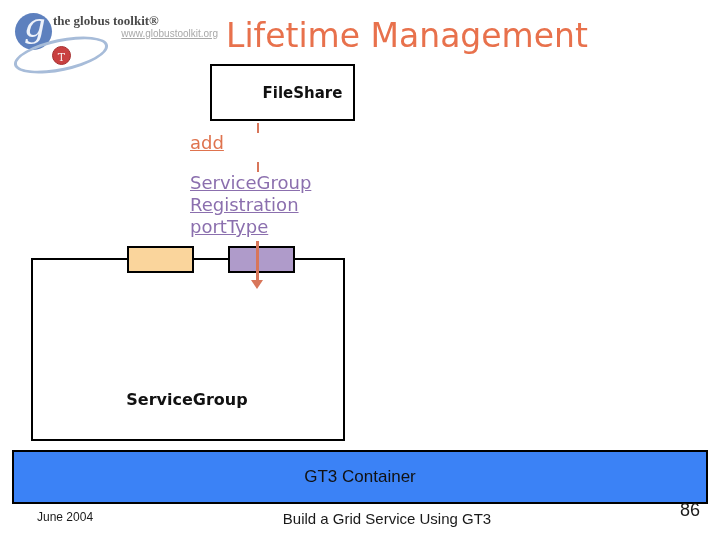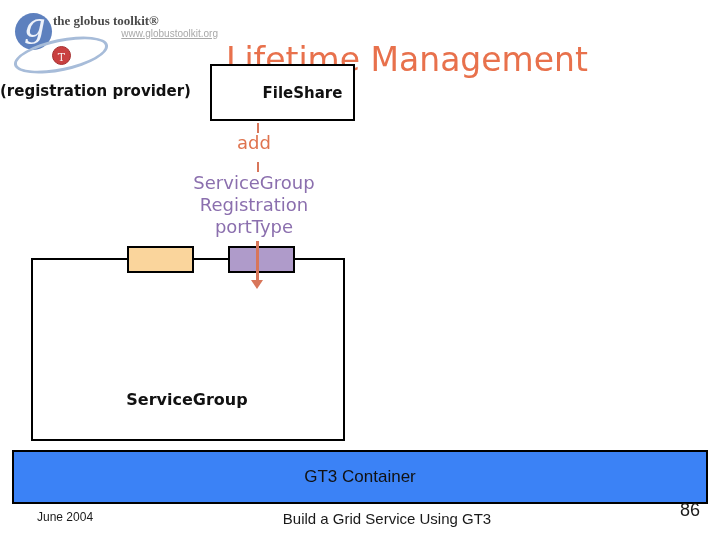--- a/index.html
+++ b/index.html
@@ -32,36 +32,36 @@
     position:absolute;left:53px;top:13px;font-family:"Liberation Serif",serif;
     font-weight:bold;font-size:13px;color:#4a4a4a;white-space:nowrap;
   }
   .logo-url{
     position:absolute;left:0;top:28px;width:218px;text-align:right;
     font-size:10px;color:#a8a8a8;white-space:nowrap;text-decoration:underline;
   }
   
   #title{
     position:absolute;left:226px;top:16px;font-family:"DejaVu Sans",sans-serif;
-    font-size:33px;color:#e8714c;white-space:nowrap;margin-top:24px;
+    font-size:33px;color:#e8714c;white-space:nowrap;
   }
   
   .provider-label{
     position:absolute;left:0px;top:82px;font-family:"DejaVu Sans",sans-serif;
     font-weight:bold;font-size:15px;color:#111;white-space:nowrap;
   }
   .fileshare-box{
     position:absolute;left:210px;top:64px;width:101px;height:53px;
     border:2px solid #000;background:#fff;display:flex;align-items:center;justify-content:center;
     font-family:"DejaVu Sans",sans-serif;font-weight:bold;font-size:15px;color:#111;padding-left:40px;
   }
   .dash{position:absolute;width:2px;background:#d8765a;}
   #dash-1{left:257px;top:123px;height:10px;}
   #dash-2{left:257px;top:162px;height:10px;}
-  .connector-col{position:absolute;left:184px;width:140px;text-align:center;}
+  .connector-col{position:absolute;left:190px;width:140px;text-decoration:underline;}
   #add-label{top:132px;font-family:"DejaVu Sans",sans-serif;font-size:18px;color:#df734e;}
   #registration-text{
     top:172px;font-family:"DejaVu Sans",sans-serif;font-size:18px;line-height:22px;color:#8b6fae;
   }
   .arrow-line{position:absolute;left:256px;top:241px;width:3px;height:40px;background:#d8765a;z-index:6;}
   .arrow-head{
     position:absolute;left:251px;top:280px;width:0;height:0;z-index:6;
     border-left:6px solid transparent;border-right:6px solid transparent;
     border-top:9px solid #d8765a;
   }
@@ -105,21 +105,20 @@
     <div class="logo-g">g</div>
     <div class="logo-red">
       <span class="logo-t">T</span>
     </div>
     <div class="logo-brand">the globus toolkit®</div>
     <div class="logo-url">www.globustoolkit.org</div>
   </div>
 
   <div id="title">Lifetime Management</div>
 
-  <div class="provider-label">(registration provider)</div>
 
   <div class="fileshare-box">
     <span>FileShare</span>
   </div>
 
   <div class="dash" id="dash-1"></div>
   <div class="connector-col" id="add-label">add</div>
   <div class="dash" id="dash-2"></div>
 
   <div class="connector-col" id="registration-text">

